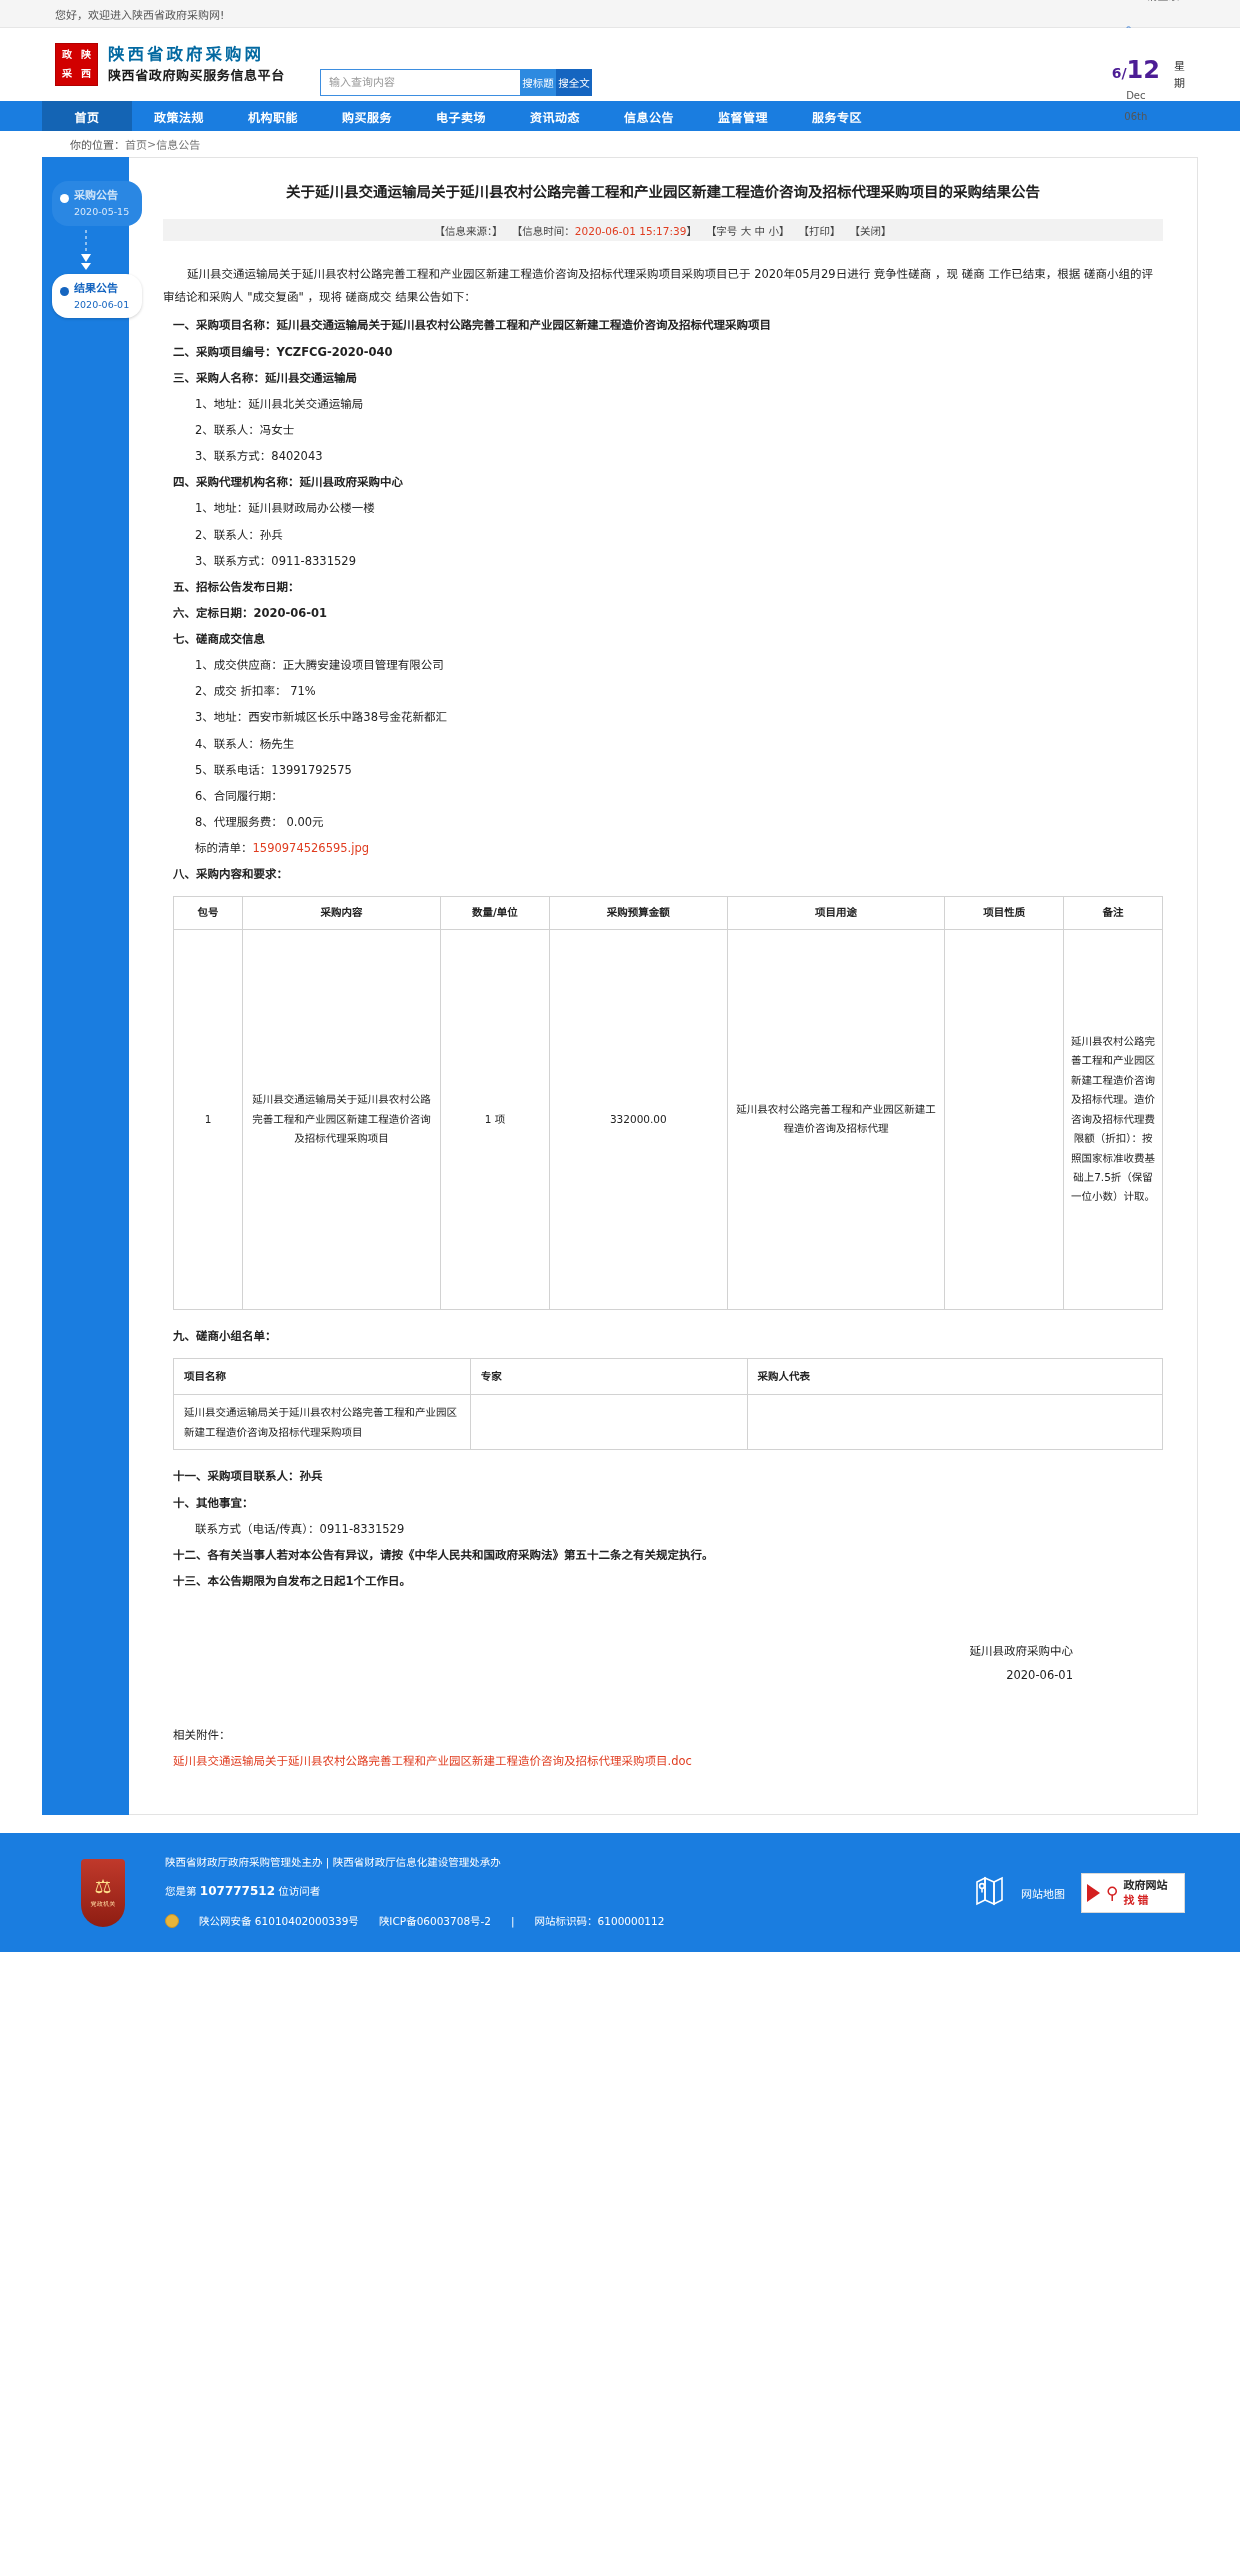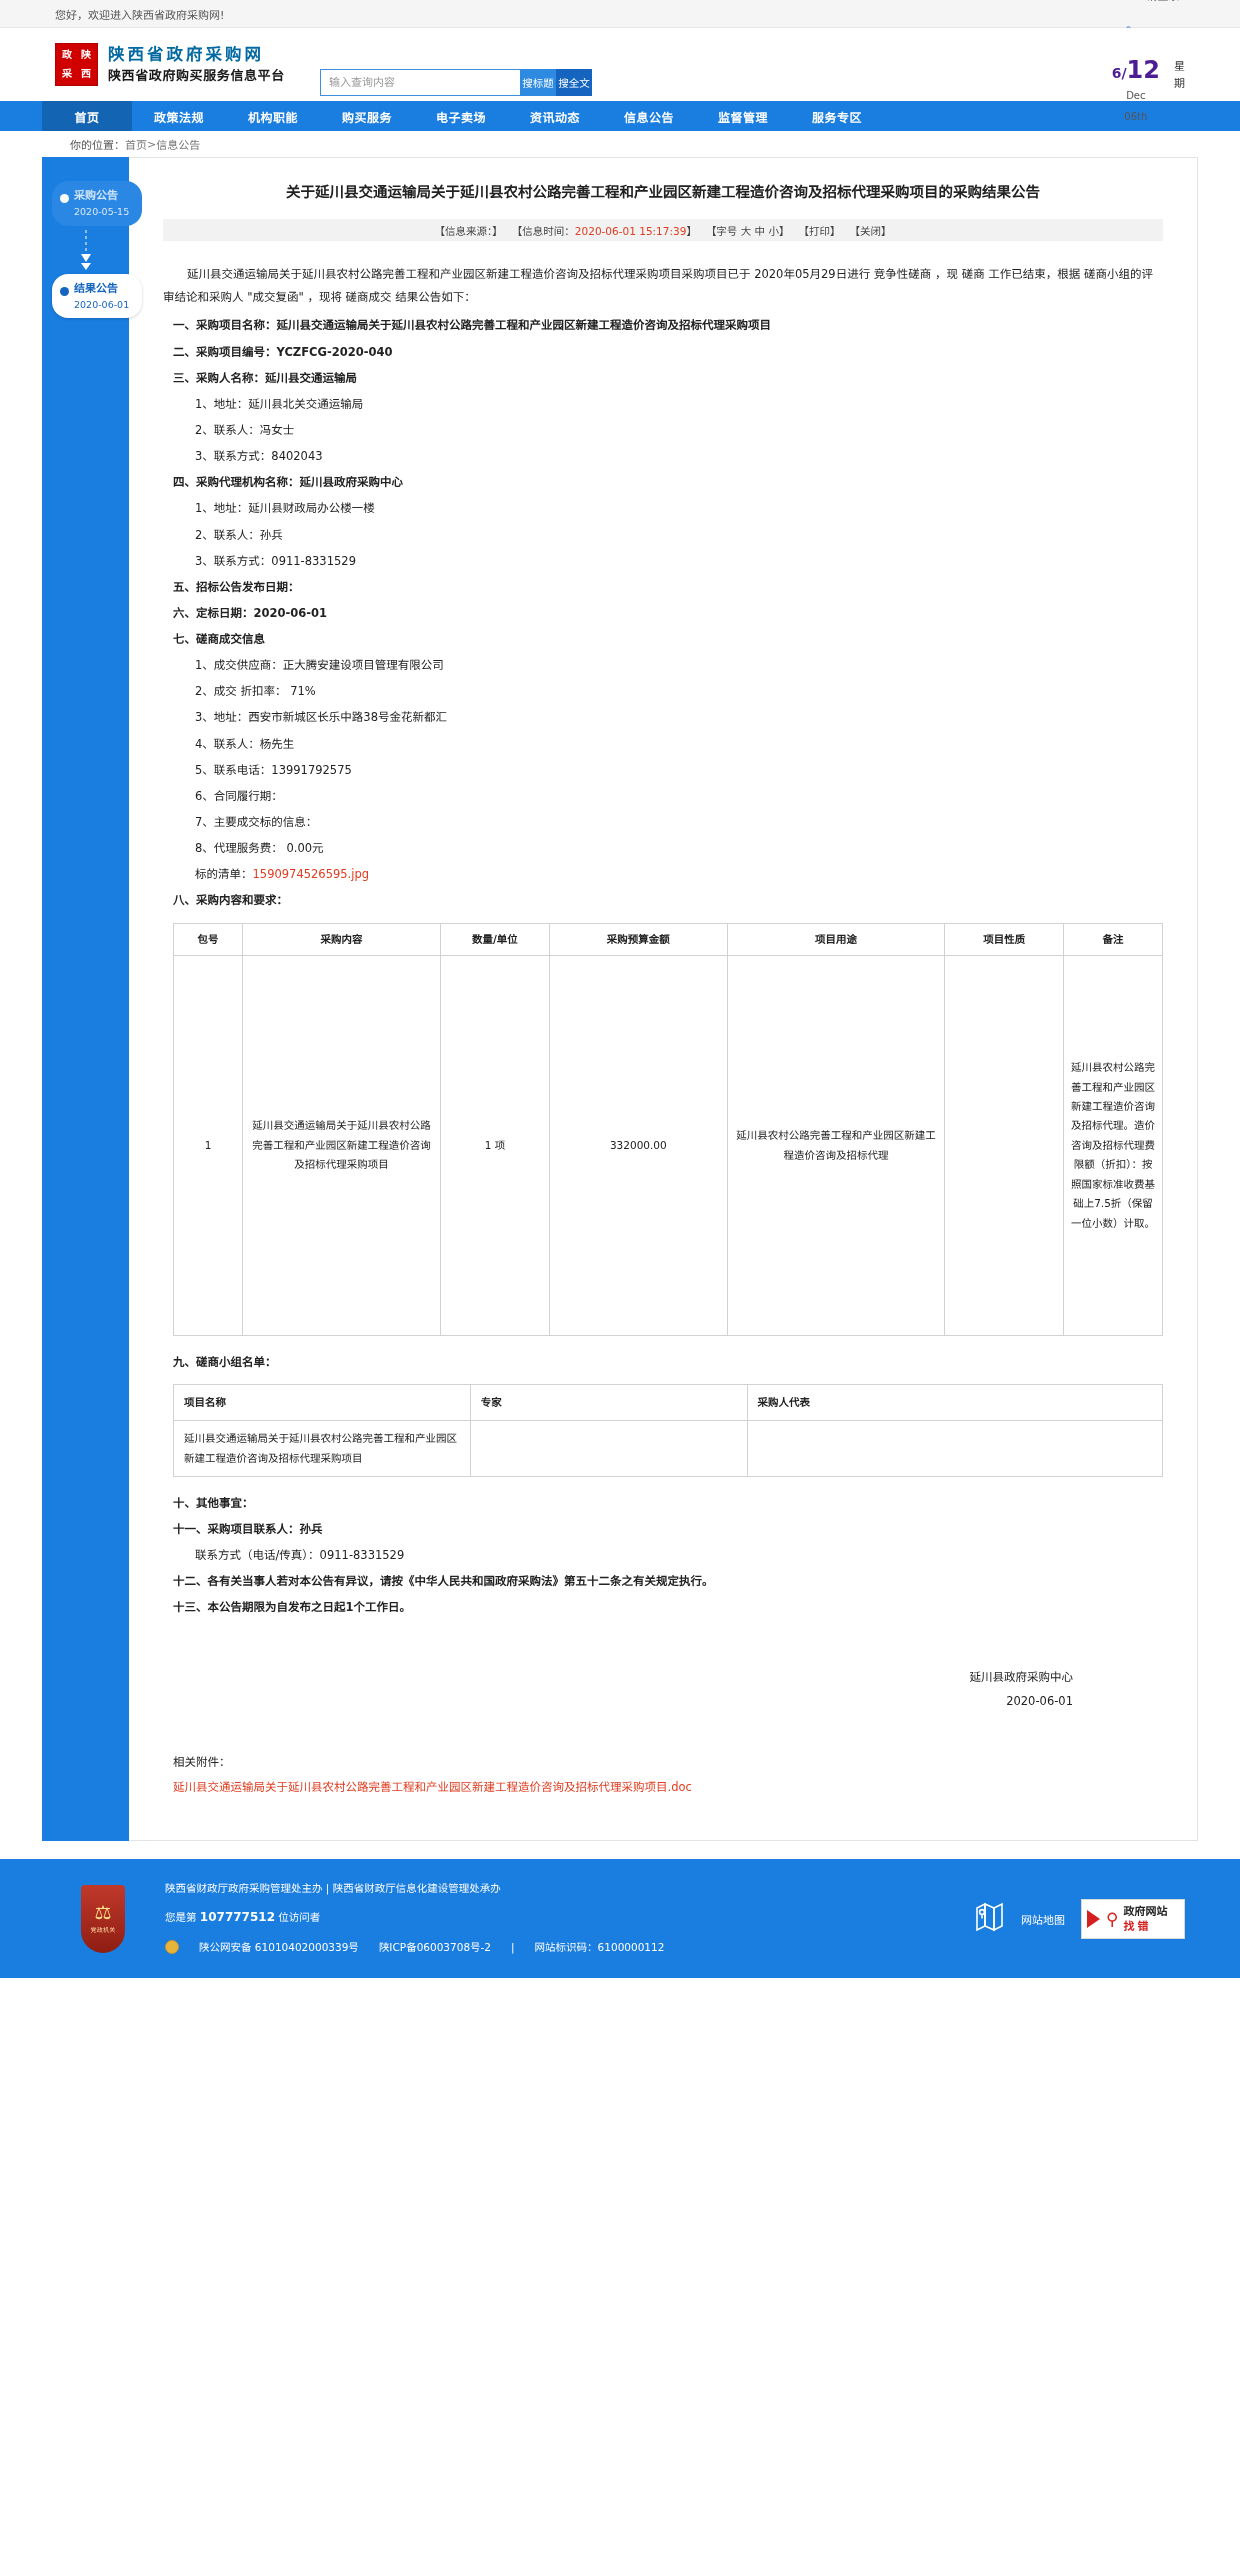--- a/index.html
+++ b/index.html
@@ -473,21 +473,20 @@
 
       <p class="p lv1"><span>六、</span><span>定标日期：</span><span class="nb">2020-06-01</span></p>
 
       <p class="p lv1"><span>七、</span><span>磋商成交信息</span></p>
       <p class="p lv2">1、成交供应商：正大腾安建设项目管理有限公司</p>
       <p class="p lv2">2、成交 折扣率： 71%</p>
       <p class="p lv2">3、地址：西安市新城区长乐中路38号金花新都汇</p>
       <p class="p lv2">4、联系人：杨先生</p>
       <p class="p lv2">5、联系电话：13991792575</p>
       <p class="p lv2">6、合同履行期：</p>
-      <p class="p lv2">7、主要成交标的信息：</p>
       <p class="p lv2">8、代理服务费： 0.00元</p>
       <p class="p lv2"><span>标的清单：</span><a href="#" class="link-red">1590974526595.jpg</a></p>
 
       <p class="p lv1"><span>八、</span><span>采购内容和要求：</span></p>
 
       <table class="tbl">
         <thead>
           <tr>
             <th class="col-a">包号</th>
             <th class="col-b">采购内容</th>
@@ -523,23 +522,23 @@
         </thead>
         <tbody>
           <tr>
             <td class="n">延川县交通运输局关于延川县农村公路完善工程和产业园区新建工程造价咨询及招标代理采购项目</td>
             <td></td>
             <td></td>
           </tr>
         </tbody>
       </table>
 
+      <p class="p lv1"><span>十一、</span><span>采购项目联系人：</span><span class="nb">孙兵</span></p>
+
       <p class="p lv1"><span>十、</span><span>其他事宜：</span></p>
-
-      <p class="p lv1"><span>十一、</span><span>采购项目联系人：</span><span class="nb">孙兵</span></p>
       <p class="p lv2">联系方式（电话/传真）：0911-8331529</p>
 
       <p class="p lv1"><span>十二、</span><span>各有关当事人若对本公告有异议，请按《中华人民共和国政府采购法》第五十二条之有关规定执行。</span></p>
 
       <p class="p lv1"><span>十三、</span><span>本公告期限为自发布之日起1个工作日。</span></p>
 
       <div class="sig">
         <div>延川县政府采购中心</div>
         <div>2020-06-01</div>
       </div>

